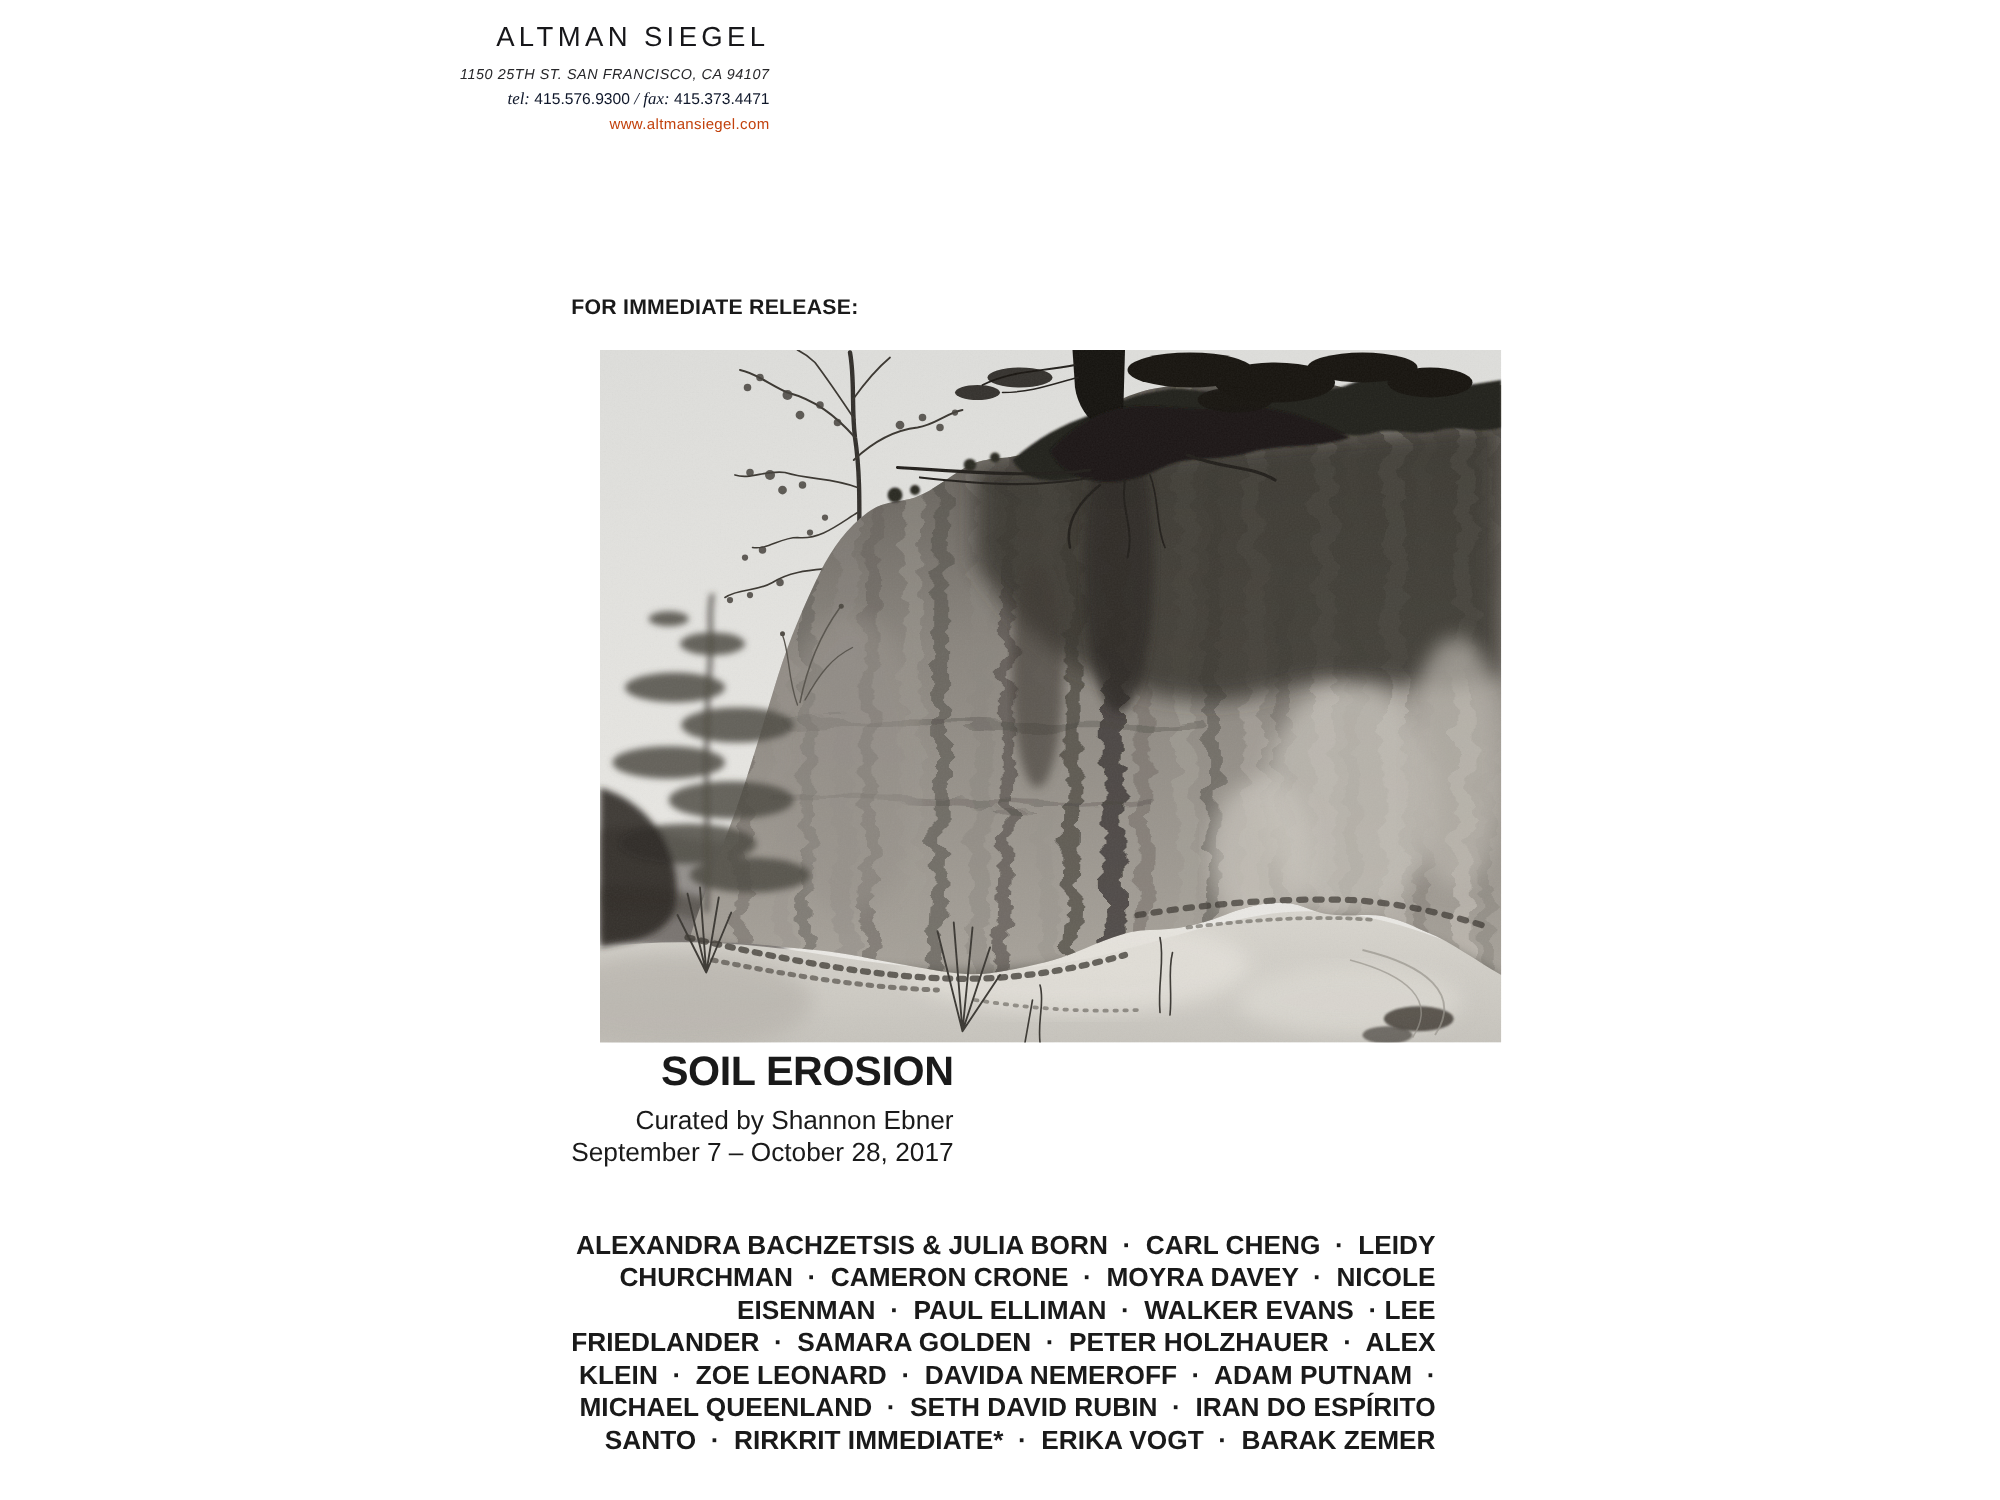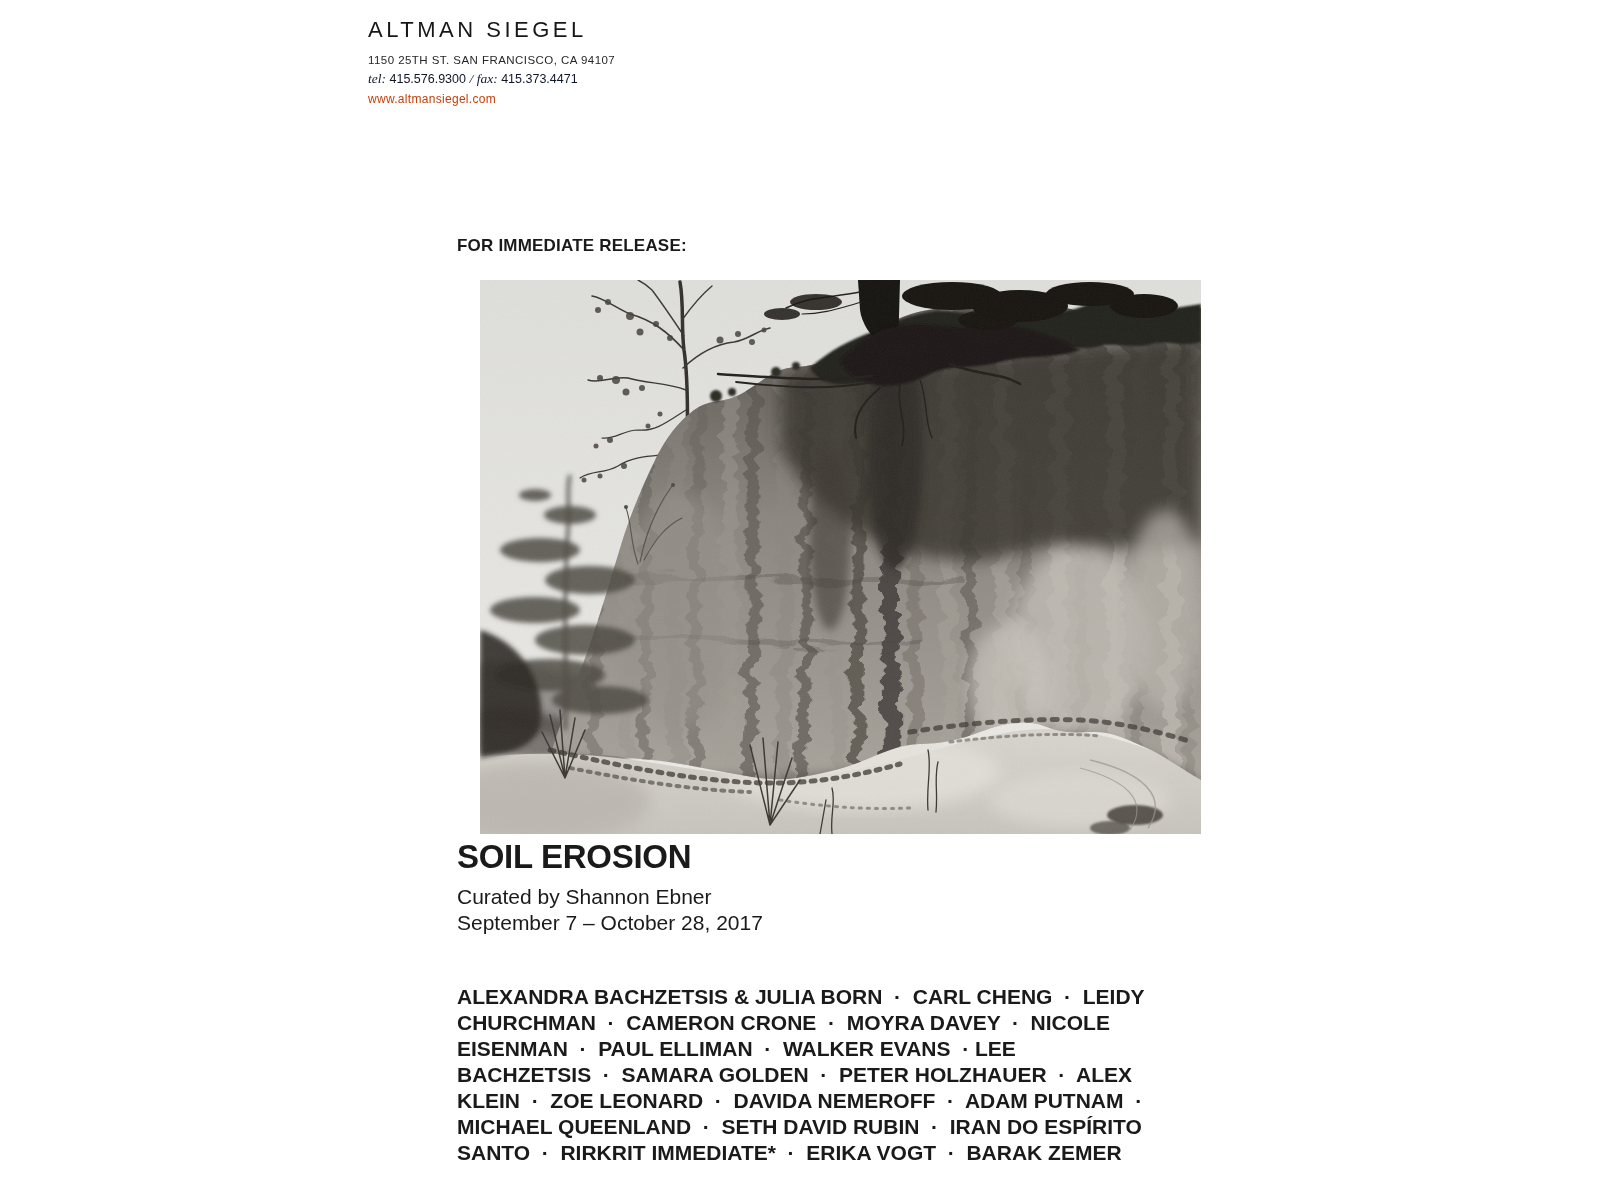--- a/index.html
+++ b/index.html
@@ -1,23 +1,23 @@
 <!DOCTYPE html>
 <html><head>
 <meta charset="utf-8">
 <style>
   html,body{margin:0;padding:0;background:#ffffff;}
   .page{
     position:relative;width:1600px;height:1200px;background:#ffffff;overflow:hidden;
-    font-family:"Liberation Sans",sans-serif;color:#1a1a1a;
+    font-family:"Liberation Sans",sans-serif;color:#1a1a1a;text-align:right;
   }
   
   .header{position:absolute;left:368px;top:16px;}
   .logo{font-size:22px;letter-spacing:3.5px;font-weight:400;color:#17171a;line-height:28px;}
-  .addr{margin-top:9px;font-size:11.5px;letter-spacing:.45px;color:#27272a;line-height:14px;}
+  .addr{margin-top:9px;font-size:11.5px;letter-spacing:.45px;color:#27272a;line-height:14px;font-style:italic;}
   .telfax{margin-top:4px;font-size:12.5px;color:#0f172a;line-height:16px;}
   .telfax .it{font-family:"Liberation Serif",serif;font-style:italic;font-size:13.5px;}
   .site{margin-top:5px;font-size:12px;letter-spacing:.3px;color:#c2410c;line-height:14px;}
   
   .kicker{position:absolute;left:457px;top:236px;font-size:17px;font-weight:700;letter-spacing:.2px;}
   .photo{position:absolute;left:480px;top:280px;width:721px;height:554px;}
   .photo svg{display:block;width:100%;height:100%;}
   .title-block{position:absolute;left:457px;top:839px;}
   .title{margin:0 0 9px 0;font-size:33px;font-weight:700;letter-spacing:-.3px;line-height:36px;}
   .meta-line{font-size:21px;line-height:26px;}
@@ -257,19 +257,19 @@
   <div class="title-block">
     <h1 class="title">SOIL EROSION</h1>
     <div class="meta-line">Curated by Shannon Ebner</div>
     <div class="meta-line">September 7 – October 28, 2017</div>
   </div>
 
   <div class="artists">
     <div class="artist-line">ALEXANDRA BACHZETSIS &amp; JULIA BORN  ·  CARL CHENG  ·  LEIDY</div>
     <div class="artist-line">CHURCHMAN  ·  CAMERON CRONE  ·  MOYRA DAVEY  ·  NICOLE</div>
     <div class="artist-line">EISENMAN  ·  PAUL ELLIMAN  ·  WALKER EVANS  · LEE</div>
-    <div class="artist-line">BACHZETSIS  ·  SAMARA GOLDEN  ·  PETER HOLZHAUER  ·  ALEX</div>
+    <div class="artist-line">FRIEDLANDER  ·  SAMARA GOLDEN  ·  PETER HOLZHAUER  ·  ALEX</div>
     <div class="artist-line">KLEIN  ·  ZOE LEONARD  ·  DAVIDA NEMEROFF  ·  ADAM PUTNAM  ·</div>
     <div class="artist-line">MICHAEL QUEENLAND  ·  SETH DAVID RUBIN  ·  IRAN DO ESPÍRITO</div>
     <div class="artist-line">SANTO  ·  RIRKRIT IMMEDIATE*  ·  ERIKA VOGT  ·  BARAK ZEMER</div>
   </div>
 
 </div>
 
 </body></html>

